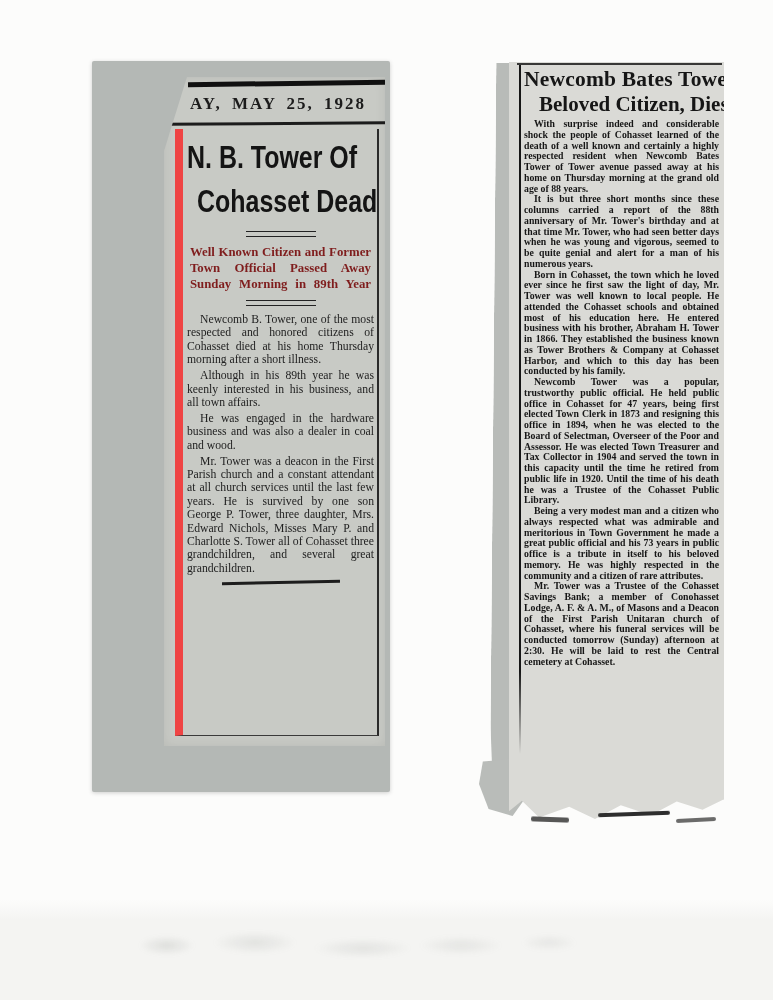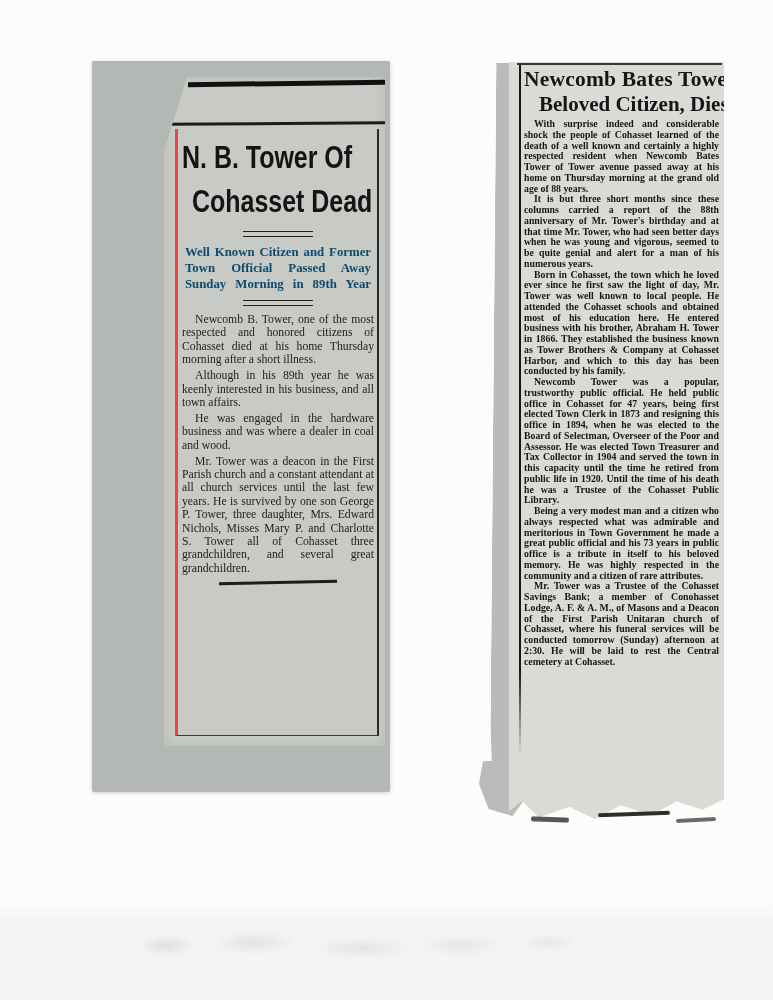--- a/index.html
+++ b/index.html
@@ -32,35 +32,35 @@
     position:absolute;top:17px;left:26px;
     font:600 17px/20px "Liberation Serif",serif;
     letter-spacing:2px;word-spacing:4px;color:#1c1c1c;white-space:nowrap;
   }
   .dateline-rule{
     position:absolute;top:45px;left:0;right:0;height:2.5px;
     background:#1c1c1c;transform:rotate(-.4deg);
   }
   .article{
     position:absolute;top:52px;left:11px;right:6px;bottom:10px;
-    border-left:3px solid #ef4444;border-right:2px solid #2a2a2a;border-bottom:1.5px solid #3a3a3a;
+    border-left:8px solid #ef4444;border-right:2px solid #2a2a2a;border-bottom:1.5px solid #3a3a3a;
     padding:6px 3px 16px 4px;overflow:hidden;
   }
   .headline{
     width:250px;transform:scaleX(.78);transform-origin:0 0;
     font-family:"Liberation Sans",sans-serif;font-weight:700;
     font-size:32px;line-height:44px;color:#141414;white-space:nowrap;
   }
   .headline .h2{text-align:right;padding-right:6px;}
   .divider{
     width:70px;height:4px;margin:8px auto 7px;
     border-top:1.8px solid #222;border-bottom:1.8px solid #222;
   }
   .subhead div{
-    font:700 12.8px/16px "Liberation Serif",serif;color:#0c4a6e;
+    font:700 12.8px/16px "Liberation Serif",serif;color:#7f1d1d;
     text-align:justify;text-align-last:justify;padding:0 3px;
   }
   .body-l p{
     font:400 11.7px/13.4px "Liberation Serif",serif;color:#222;
     text-align:justify;text-indent:13px;margin:0 0 2.5px;hyphens:auto;
   }
   .end-rule{
     width:118px;height:2.5px;background:#1d1d1d;margin:6px auto 0;
     transform:rotate(-1.2deg);
   }
@@ -119,20 +119,21 @@
   }
 </style>
 </head>
 <body>
 
 <div class="page">
 
   <div class="photo-card">
     <div class="newsprint">
       <div class="masthead-rule"></div>
+      <div class="dateline">AY, MAY 25, 1928</div>
       <div class="dateline-rule"></div>
 
       <div class="article">
         <div class="headline">
           <div class="h1">N. B. Tower Of</div>
           <div class="h2">Cohasset Dead</div>
         </div>
 
         <div class="divider"></div>
 
@@ -140,21 +141,21 @@
           <div>Well Known Citizen and Former</div>
           <div>Town Official Passed Away</div>
           <div>Sunday Morning in 89th Year</div>
         </div>
 
         <div class="divider"></div>
 
         <div class="body-l">
           <p>Newcomb B. Tower, one of the most respected and honored citizens of Cohasset died at his home Thursday morning after a short illness.</p>
           <p>Although in his 89th year he was keenly interested in his business, and all town affairs.</p>
-          <p>He was engaged in the hardware business and was where a dealer in coal and wood.</p>
+          <p>He was engaged in the hardware business and was also a dealer in coal and wood.</p>
           <p>Mr. Tower was a deacon in the First Parish church and a constant attendant at all church services until the last few years. He is survived by one son George P. Tower, three daughter, Mrs. Edward Nichols, Misses Mary P. and Charlotte S. Tower all of Cohasset three grandchildren, and several great grandchildren.</p>
         </div>
 
         <div class="end-rule"></div>
       </div>
     </div>
   </div>
 
   <div class="right-shadow"></div>
   <div class="right-tear"></div>

